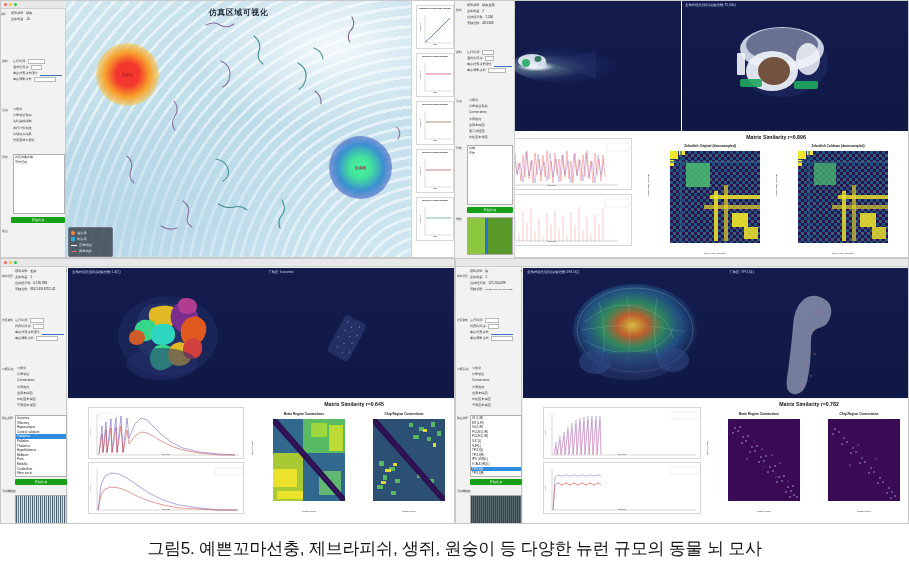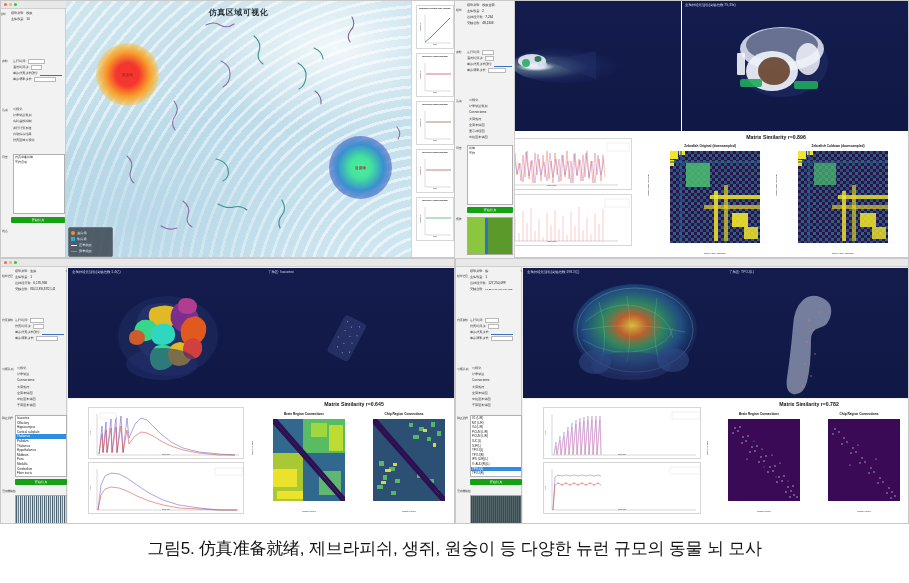--- a/index.html
+++ b/index.html
@@ -927,14 +927,14 @@
       <div class="listbox" style="height:60px;">
         <div>就绪</div>
         <div>等待</div>
       </div>
     </div>
     <div class="runbtn" style="position:absolute;left:12px;top:206px;width:46px;height:6px;line-height:6px;">开始仿真</div>
     <div class="grp-label" style="position:absolute;left:1px;top:216px;">预览</div>
     <div class="thumb" style="position:absolute;left:12px;top:216px;width:46px;height:38px;background:linear-gradient(90deg,#8cc63f 0 38%,#2f6fd0 38% 46%,#5a9a2a 46% 100%);"></div>
   </div>
 
-  <div class="caption">그림5. 仿真准备就绪, 제브라피쉬, 생쥐, 원숭이 등 다양한 뉴런 규모의 동물 뇌 모사</div>
+  <div class="caption">그림5. 예쁜꼬마선충, 제브라피쉬, 생쥐, 원숭이 등 다양한 뉴런 규모의 동물 뇌 모사</div>
 </div>
 
 </body></html>

